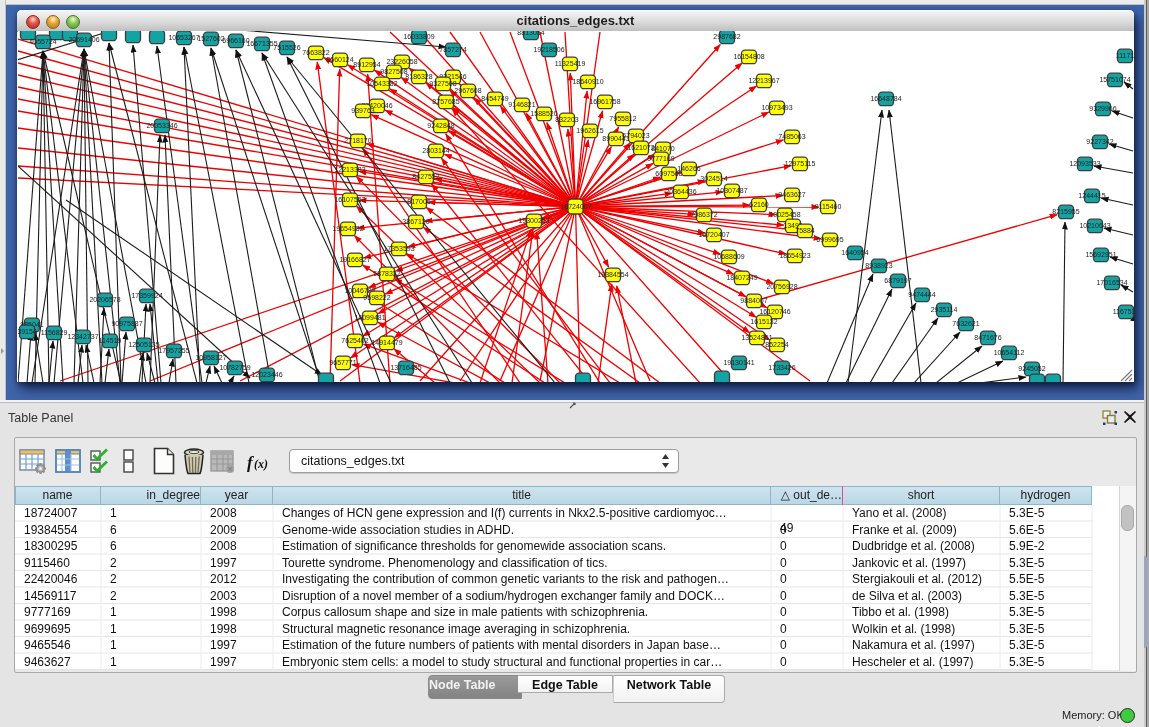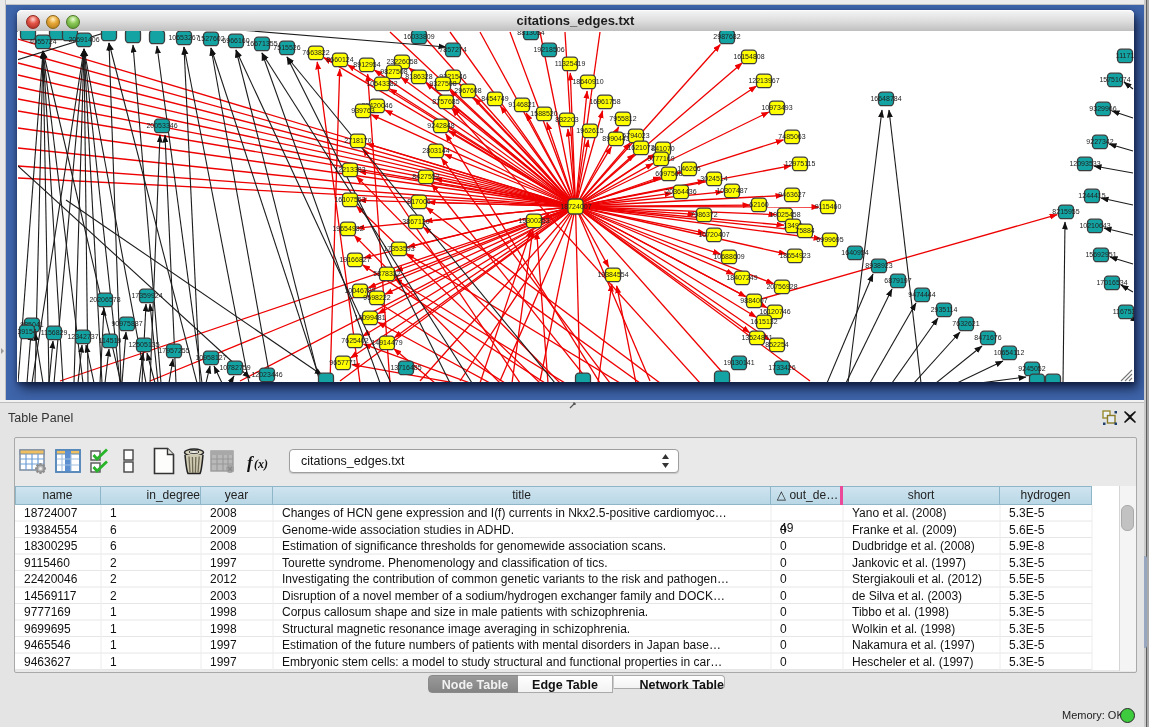--- a/index.html
+++ b/index.html
@@ -603,21 +603,21 @@
   <div style="position:absolute;left:0px;top:0px;width:0;height:0"></div>
 </div>
 
 <div style="position:absolute;left:0;top:0;width:1149px;height:727px;pointer-events:none;font-family:Liberation Sans, sans-serif">
   <div style="position:absolute;left:15px;top:486px;width:1077px;height:19px;background:linear-gradient(#cfe4ef,#b9d7e6);border:1px solid #8fb6c8;box-sizing:border-box"></div>
   <div style="position:absolute;font-size:12px;color:#222">
       <div style="position:absolute;left:15px;top:486px;width:86px;height:19px;line-height:19px;text-align:center;border-right:1px solid #8fb6c8;box-sizing:border-box;overflow:hidden">name</div>
       <div style="position:absolute;left:101px;top:486px;width:100px;height:19px;line-height:19px;text-align:right;border-right:1px solid #8fb6c8;box-sizing:border-box;overflow:hidden">in_degree</div>
       <div style="position:absolute;left:201px;top:486px;width:72px;height:19px;line-height:19px;text-align:center;border-right:1px solid #8fb6c8;box-sizing:border-box;overflow:hidden">year</div>
       <div style="position:absolute;left:273px;top:486px;width:498px;height:19px;line-height:19px;text-align:center;border-right:1px solid #8fb6c8;box-sizing:border-box;overflow:hidden">title</div>
-      <div style="position:absolute;left:771px;top:486px;width:72px;height:19px;line-height:19px;text-align:center;padding-left:4px;border-right:3px solid #ec4899;box-sizing:border-box;overflow:hidden">△ out_de…</div>
+      <div style="position:absolute;left:771px;top:486px;width:72px;height:19px;line-height:19px;text-align:right;padding-left:4px;border-right:1px solid #ec4899;box-sizing:border-box;overflow:hidden">△ out_de…</div>
       <div style="position:absolute;left:843px;top:486px;width:157px;height:19px;line-height:19px;text-align:center;border-right:1px solid #8fb6c8;box-sizing:border-box;overflow:hidden">short</div>
       <div style="position:absolute;left:1000px;top:486px;width:92px;height:19px;line-height:19px;text-align:center;border-right:1px solid #8fb6c8;box-sizing:border-box;overflow:hidden">hydrogen</div>
     </div>
   <div style="position:absolute;font-size:12px;color:#111">
       <div style="position:absolute;left:24px;top:505.0px;width:74px;height:16.5px;line-height:16.5px;overflow:hidden;white-space:nowrap">18724007</div>
       <div style="position:absolute;left:110px;top:505.0px;width:88px;height:16.5px;line-height:16.5px;overflow:hidden;white-space:nowrap">1</div>
       <div style="position:absolute;left:210px;top:505.0px;width:60px;height:16.5px;line-height:16.5px;overflow:hidden;white-space:nowrap">2008</div>
       <div style="position:absolute;left:282px;top:505.0px;width:486px;height:16.5px;line-height:16.5px;overflow:hidden;white-space:nowrap">Changes of HCN gene expression and I(f) currents in Nkx2.5-positive cardiomyoc…</div>
       <div style="position:absolute;left:780px;top:520px;width:60px;height:16.5px;line-height:16.5px;overflow:hidden;white-space:nowrap">49</div>
       <div style="position:absolute;left:852px;top:505.0px;width:145px;height:16.5px;line-height:16.5px;overflow:hidden;white-space:nowrap">Yano et al. (2008)</div>
@@ -628,21 +628,21 @@
       <div style="position:absolute;left:282px;top:521.5px;width:486px;height:16.5px;line-height:16.5px;overflow:hidden;white-space:nowrap">Genome-wide association studies in ADHD.</div>
       <div style="position:absolute;left:780px;top:521.5px;width:60px;height:16.5px;line-height:16.5px;overflow:hidden;white-space:nowrap">0</div>
       <div style="position:absolute;left:852px;top:521.5px;width:145px;height:16.5px;line-height:16.5px;overflow:hidden;white-space:nowrap">Franke et al. (2009)</div>
       <div style="position:absolute;left:1009px;top:521.5px;width:80px;height:16.5px;line-height:16.5px;overflow:hidden;white-space:nowrap">5.6E-5</div>
       <div style="position:absolute;left:24px;top:538.0px;width:74px;height:16.5px;line-height:16.5px;overflow:hidden;white-space:nowrap">18300295</div>
       <div style="position:absolute;left:110px;top:538.0px;width:88px;height:16.5px;line-height:16.5px;overflow:hidden;white-space:nowrap">6</div>
       <div style="position:absolute;left:210px;top:538.0px;width:60px;height:16.5px;line-height:16.5px;overflow:hidden;white-space:nowrap">2008</div>
       <div style="position:absolute;left:282px;top:538.0px;width:486px;height:16.5px;line-height:16.5px;overflow:hidden;white-space:nowrap">Estimation of significance thresholds for genomewide association scans.</div>
       <div style="position:absolute;left:780px;top:538.0px;width:60px;height:16.5px;line-height:16.5px;overflow:hidden;white-space:nowrap">0</div>
       <div style="position:absolute;left:852px;top:538.0px;width:145px;height:16.5px;line-height:16.5px;overflow:hidden;white-space:nowrap">Dudbridge et al. (2008)</div>
-      <div style="position:absolute;left:1009px;top:538.0px;width:80px;height:16.5px;line-height:16.5px;overflow:hidden;white-space:nowrap">5.9E-8</div>
+      <div style="position:absolute;left:1009px;top:538.0px;width:80px;height:16.5px;line-height:16.5px;overflow:hidden;white-space:nowrap">5.9E-2</div>
       <div style="position:absolute;left:24px;top:554.5px;width:74px;height:16.5px;line-height:16.5px;overflow:hidden;white-space:nowrap">9115460</div>
       <div style="position:absolute;left:110px;top:554.5px;width:88px;height:16.5px;line-height:16.5px;overflow:hidden;white-space:nowrap">2</div>
       <div style="position:absolute;left:210px;top:554.5px;width:60px;height:16.5px;line-height:16.5px;overflow:hidden;white-space:nowrap">1997</div>
       <div style="position:absolute;left:282px;top:554.5px;width:486px;height:16.5px;line-height:16.5px;overflow:hidden;white-space:nowrap">Tourette syndrome. Phenomenology and classification of tics.</div>
       <div style="position:absolute;left:780px;top:554.5px;width:60px;height:16.5px;line-height:16.5px;overflow:hidden;white-space:nowrap">0</div>
       <div style="position:absolute;left:852px;top:554.5px;width:145px;height:16.5px;line-height:16.5px;overflow:hidden;white-space:nowrap">Jankovic et al. (1997)</div>
       <div style="position:absolute;left:1009px;top:554.5px;width:80px;height:16.5px;line-height:16.5px;overflow:hidden;white-space:nowrap">5.3E-5</div>
       <div style="position:absolute;left:24px;top:571.0px;width:74px;height:16.5px;line-height:16.5px;overflow:hidden;white-space:nowrap">22420046</div>
       <div style="position:absolute;left:110px;top:571.0px;width:88px;height:16.5px;line-height:16.5px;overflow:hidden;white-space:nowrap">2</div>
       <div style="position:absolute;left:210px;top:571.0px;width:60px;height:16.5px;line-height:16.5px;overflow:hidden;white-space:nowrap">2012</div>
@@ -706,19 +706,19 @@
       <line x1="258" y1="0" x2="258" y2="166" stroke="#ececec" stroke-width="1"></line>
       <line x1="756" y1="0" x2="756" y2="166" stroke="#ececec" stroke-width="1"></line>
       <line x1="828" y1="0" x2="828" y2="166" stroke="#ececec" stroke-width="1"></line>
       <line x1="985" y1="0" x2="985" y2="166" stroke="#ececec" stroke-width="1"></line>
       <line x1="1077" y1="0" x2="1077" y2="166" stroke="#ececec" stroke-width="1"></line>
   </svg>
 
 </div>
 
 <div style="position:absolute;left:424px;top:675px;height:18px;font-size:12.5px;font-weight:bold">
-  <div style="position:absolute;left:4px;top:0;width:94px;height:18px;line-height:18px;text-align:center;background:linear-gradient(#9a9a9a,#838383);color:#f2f2f2;border:1px solid #8a8a8a;border-radius:4px 0 0 4px;box-sizing:border-box">Node Table</div>
+  <div style="position:absolute;left:4px;top:0;width:94px;height:24px;line-height:18px;background:linear-gradient(#9a9a9a,#838383);color:#f2f2f2;border:1px solid #8a8a8a;border-radius:4px 0 0 4px;box-sizing:border-box">Node Table</div>
   <div style="position:absolute;left:94px;top:0;width:95px;height:18px;line-height:18px;text-align:center;background:linear-gradient(#ffffff,#f2f2f2);color:#111;border:1px solid #aaa;border-left:none;box-sizing:border-box">Edge Table</div>
-  <div style="position:absolute;left:189px;top:0;width:112px;height:14px;line-height:18px;text-align:right;background:linear-gradient(#ffffff,#f2f2f2);color:#111;border:1px solid #aaa;border-left:1px solid #ccc;border-radius:0 4px 4px 0;box-sizing:border-box">Network Table</div>
+  <div style="position:absolute;left:189px;top:0;width:112px;height:28px;line-height:18px;text-align:center;background:linear-gradient(#ffffff,#f2f2f2);color:#111;border:1px solid #aaa;border-left:1px solid #ccc;border-radius:0 4px 4px 0;box-sizing:border-box">Network Table</div>
 </div>
 
 <div style="position:absolute;left:1062px;top:709px;font-size:11px;color:#222">Memory: OK</div>
 <div style="position:absolute;left:1120px;top:708px;width:13px;height:13px;border-radius:50%;background:#3ecc3e;border:1px solid #2a2a2a"></div>
 
 </body></html>

